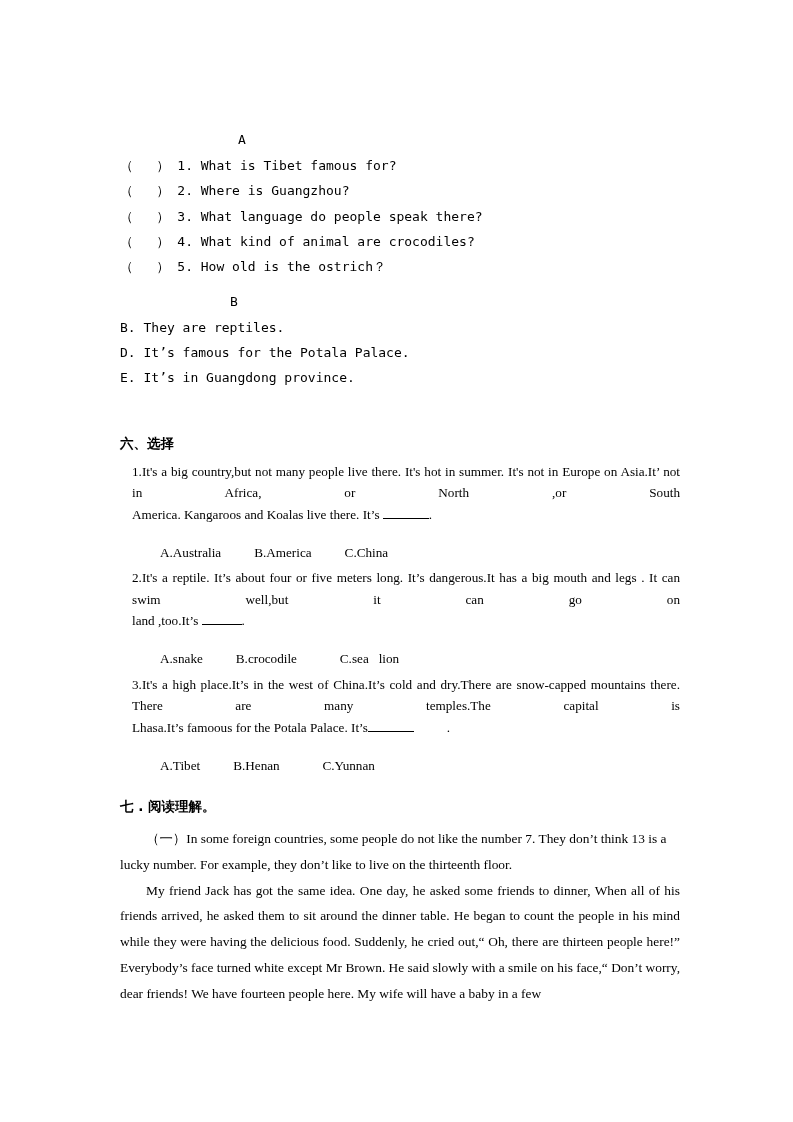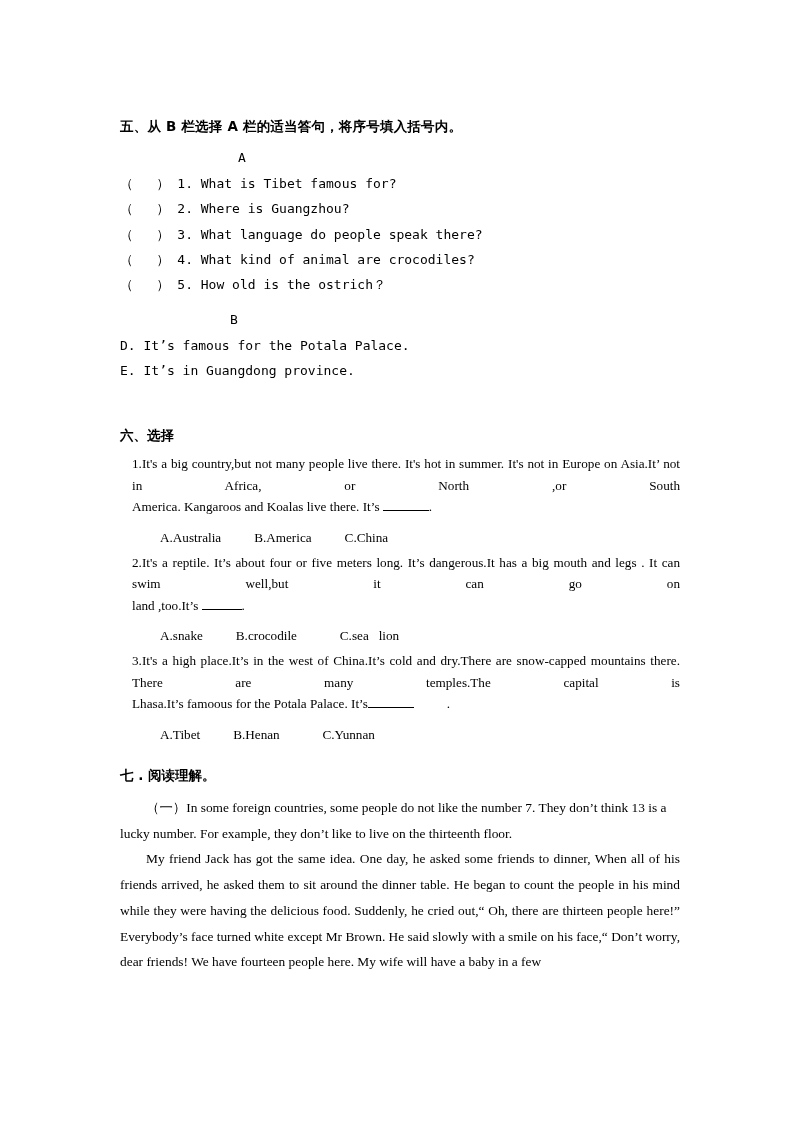--- a/index.html
+++ b/index.html
@@ -80,21 +80,21 @@
   .q .lastline {
     display: block;
     text-align: justify;
     text-align-last: left;
   }
   .choices {
     font-family: "Liberation Serif", serif;
     font-size: 13.2px;
     line-height: 1.62;
     padding-left: 40px;
-    margin-top: 9px;
+    margin-top: 17px;
     white-space: pre;
   }
   .blank-ul {
     display: inline-block;
     border-bottom: 1px solid #000;
     width: 46px;
     height: 11px;
   }
   .blank-ul.md { width: 40px; }
 
@@ -114,32 +114,32 @@
   }
   .para.indent { text-indent: 26px; }
   .para.first-line { margin-bottom: 0; }
 </style>
 </head>
 <body>
 
 <div class="page">
   <div class="content">
 
-    <div class="sec-heading">五、从 B 栏选择 A 栏的适当答句，将序号填入括号内。</div>
 
     <div class="col-label a">A</div>
 
     <div class="match-line">（   ） 1. What is Tibet famous for?</div>
     <div class="match-line">（   ） 2. Where is Guangzhou?</div>
     <div class="match-line">（   ） 3. What language do people speak there?</div>
     <div class="match-line">（   ） 4. What kind of animal are crocodiles?</div>
     <div class="match-line">（   ） 5. How old is the ostrich？</div>
 
     <div class="col-label b">B</div>
 
+    <div class="opt-line">B. They are reptiles.</div>
     <div class="opt-line">D. It’s famous for the Potala Palace.</div>
     <div class="opt-line">E. It’s in Guangdong province.</div>
 
     <div class="sec6-heading">六、选择</div>
 
     <div class="q">
       <span>1.</span><span>It's    a    big    country,but    not    many    people    live    there. It's    hot    in    summer.</span>
       <span>It's   not   in   Europe   on   Asia.It’   not   in   Africa,  or   North ,or   South</span>
       <span class="lastline"><span>America. Kangaroos    and    Koalas    live    there.    It’s</span> <span class="blank-ul"></span><span>.</span></span>
     </div>

